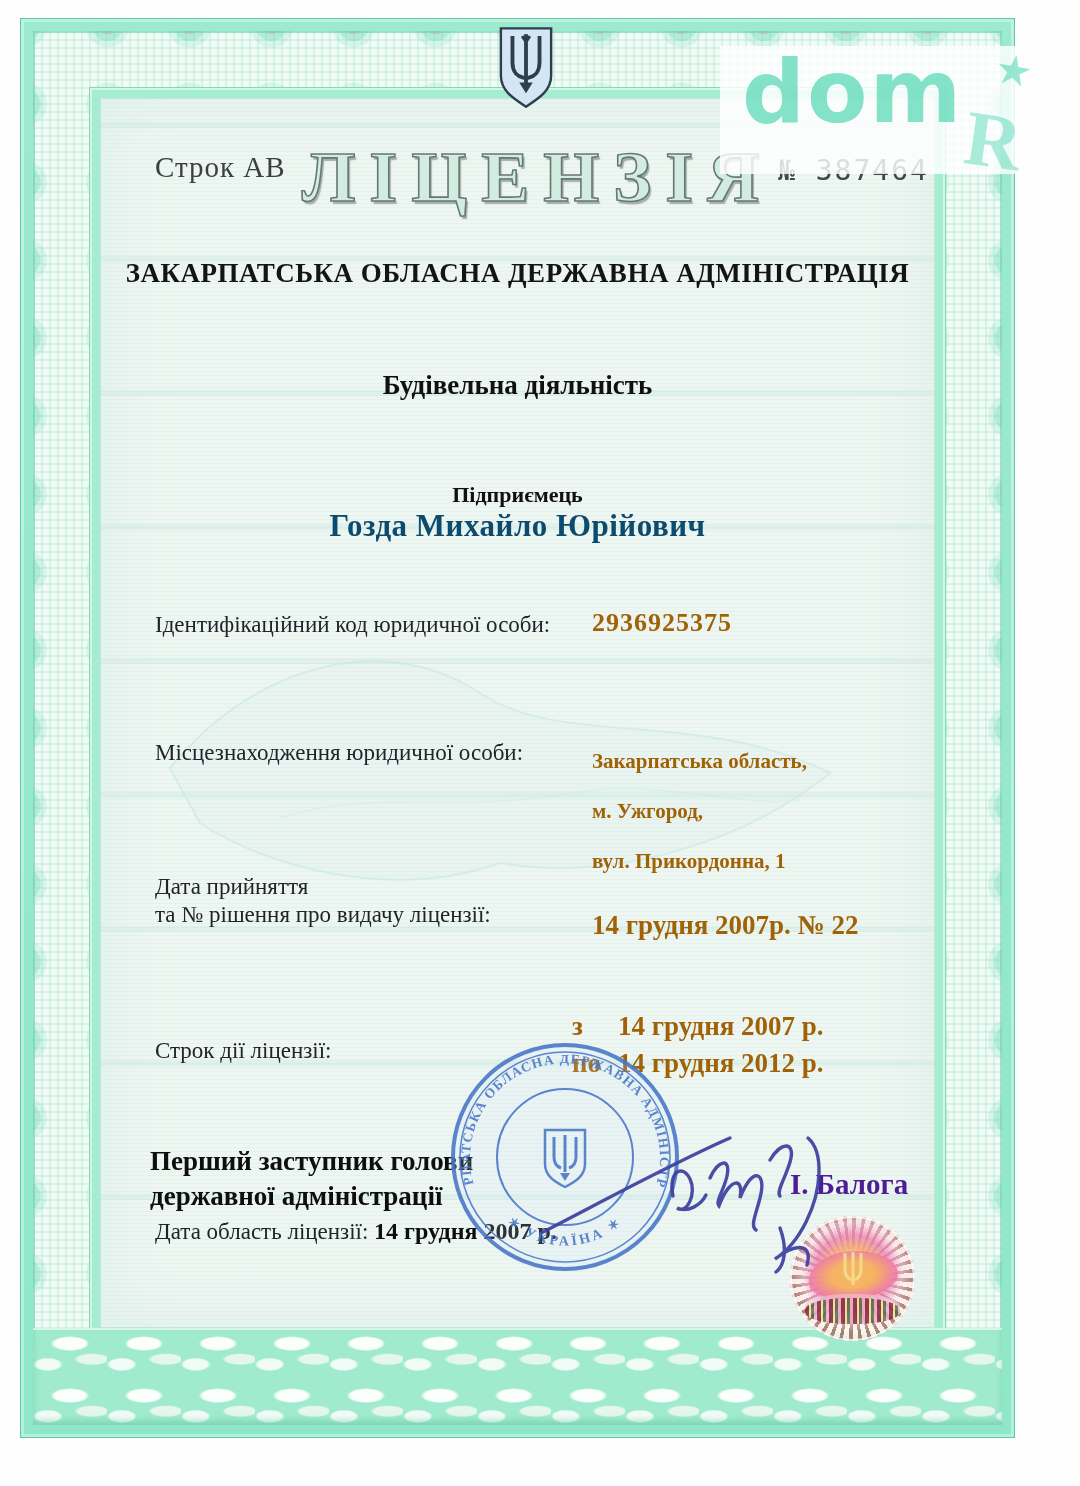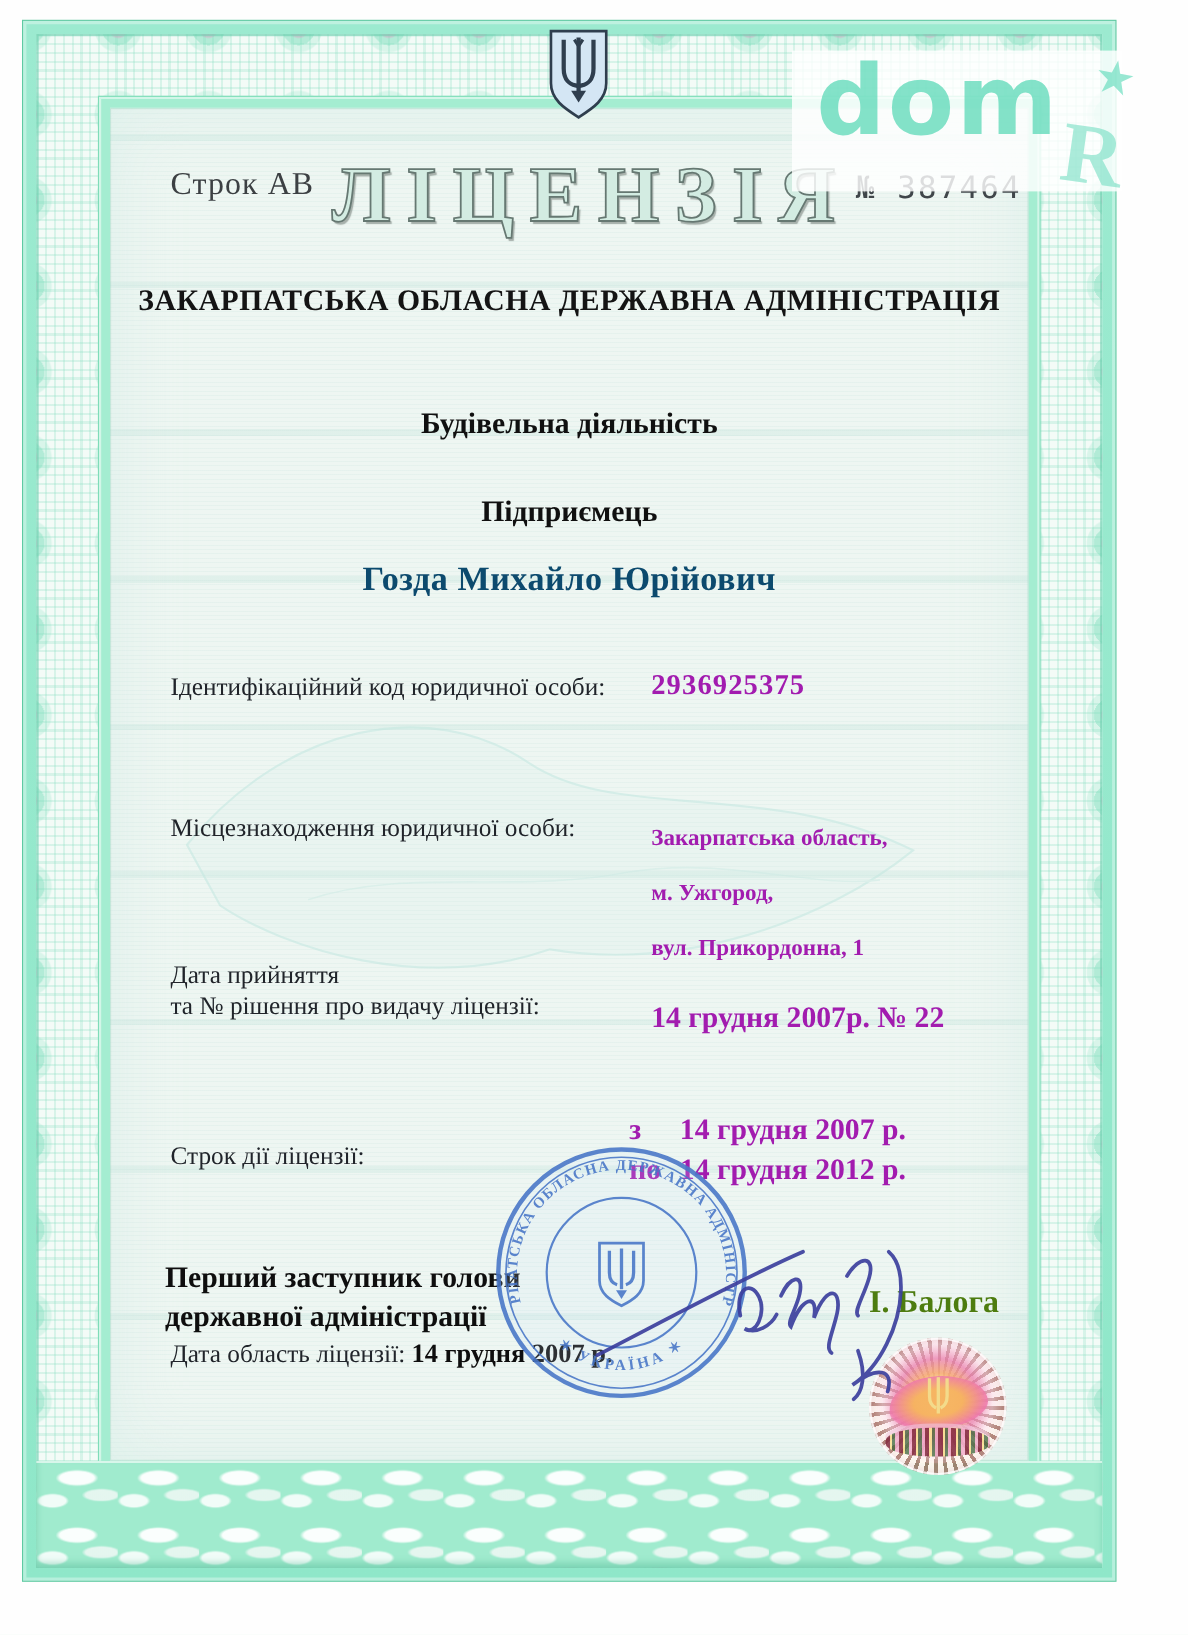--- a/index.html
+++ b/index.html
@@ -91,46 +91,46 @@
   .doc-title{
     top:118px;
     font-size:72px;font-weight:bold;letter-spacing:14px;
     color:#d3ece2;
     -webkit-text-stroke:1.6px #667872;
     text-shadow:2px 3px 1px rgba(95,105,100,.5);
     padding-left:40px;
   }
   .authority{top:240px;font-size:27px;font-weight:bold;color:#141414;letter-spacing:.5px;}
   .activity{top:352px;font-size:27px;font-weight:bold;color:#101010;}
-  .holder-type{top:432px;font-size:27px;font-weight:bold;color:#101010;}
+  .holder-type{top:464px;font-size:22px;font-weight:bold;color:#101010;}
   .holder-name{top:490px;font-size:31px;font-weight:bold;color:#0c4a6e;letter-spacing:.5px;}
 
   .lbl{font-size:23px;color:#20242a;}
-  .val{font-size:26px;font-weight:bold;color:#a21caf;}
+  .val{font-size:26px;font-weight:bold;color:#a16207;}
 
   .id-label{left:135px;top:594px;}
   .id-value{left:572px;top:590px;letter-spacing:1px;}
 
   .loc-label{left:135px;top:722px;}
   .loc-value{left:572px;top:718px;line-height:50px;font-size:21px;}
 
   .dec-label1{left:135px;top:856px;}
   .dec-label2{left:135px;top:884px;}
   .dec-value{left:572px;top:892px;font-size:27px;text-align:right;}
 
   .term-label{left:135px;top:1020px;}
   .term-value{left:552px;top:990px;font-size:27px;line-height:37px;}
   .term-row{display:flex;}
   .term-prefix{display:inline-block;width:46px;font-weight:bold;}
 
   .official-1{left:130px;top:1128px;font-size:27px;font-weight:bold;color:#0e0e0e;}
   .official-2{left:130px;top:1163px;font-size:27px;font-weight:bold;color:#0e0e0e;}
   .issue{left:135px;top:1200px;font-size:23px;color:#20242a;}
   .issue b{font-size:24px;color:#0e0e0e;}
-  .official-name{left:770px;top:1150px;font-size:29px;font-weight:bold;color:#4d7c0f;}
+  .official-name{left:770px;top:1150px;font-size:29px;font-weight:bold;color:#4c1d95;}
 
   
   .stamp{position:absolute;left:428px;top:1022px;width:234px;height:234px;z-index:8;opacity:.9;}
   .signature{position:absolute;left:505px;top:1082px;width:330px;height:175px;z-index:9;}
 
   
   .hologram{
     position:absolute;left:770px;top:1198px;width:125px;height:125px;border-radius:50%;z-index:8;
     background:
       radial-gradient(circle at 50% 45%, rgba(248,233,150,.98) 0 15%, rgba(246,172,118,.9) 26%, rgba(233,128,176,.78) 40%, rgba(250,215,238,.45) 54%, rgba(255,255,255,0) 64%),

